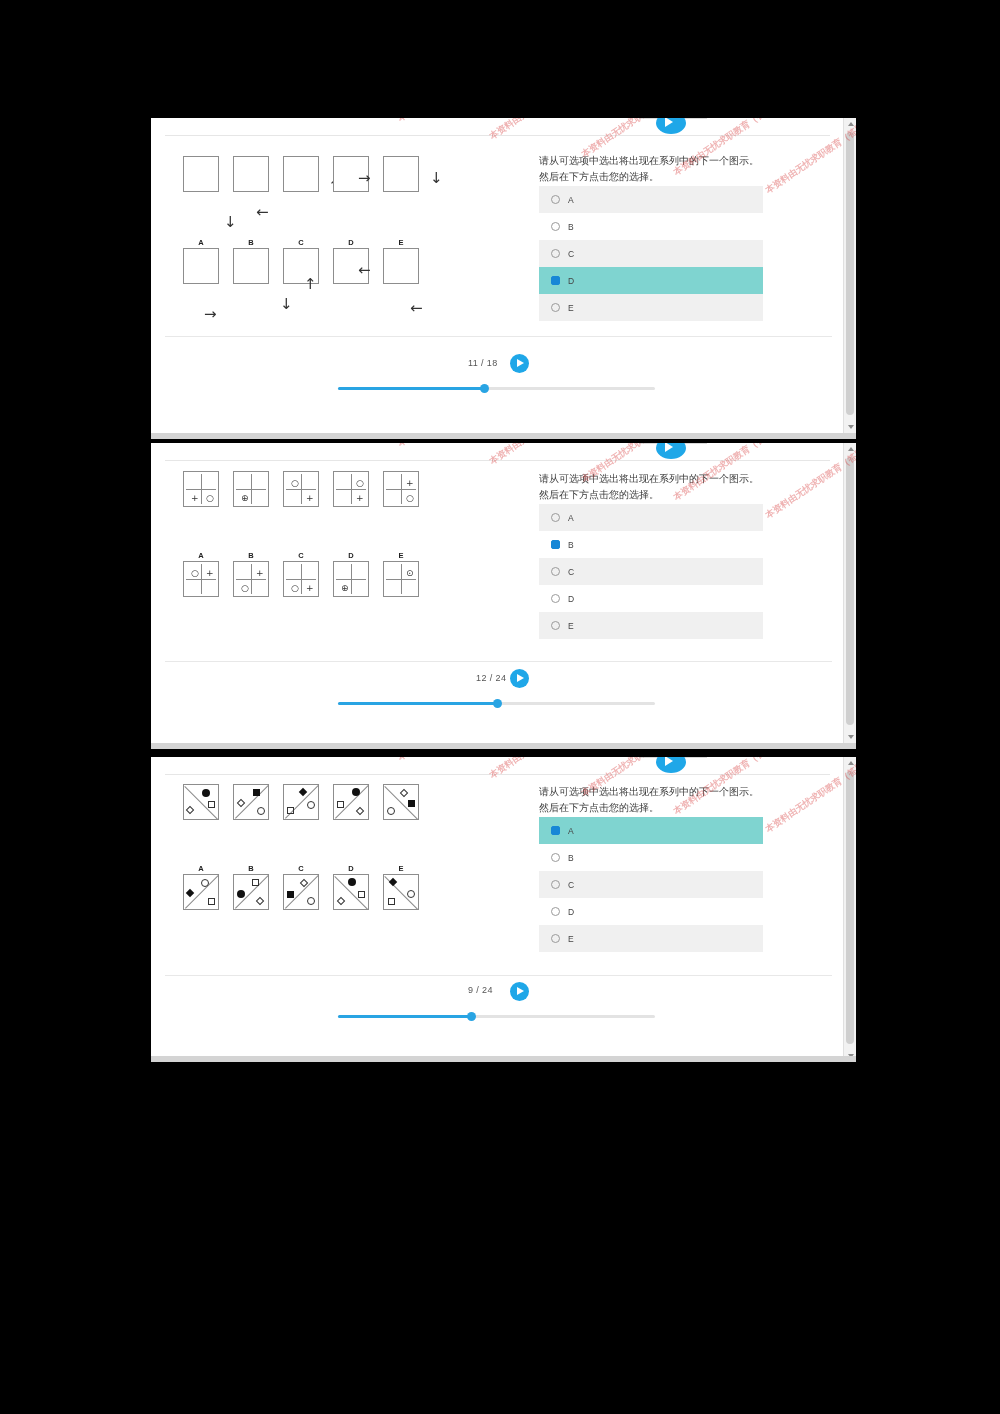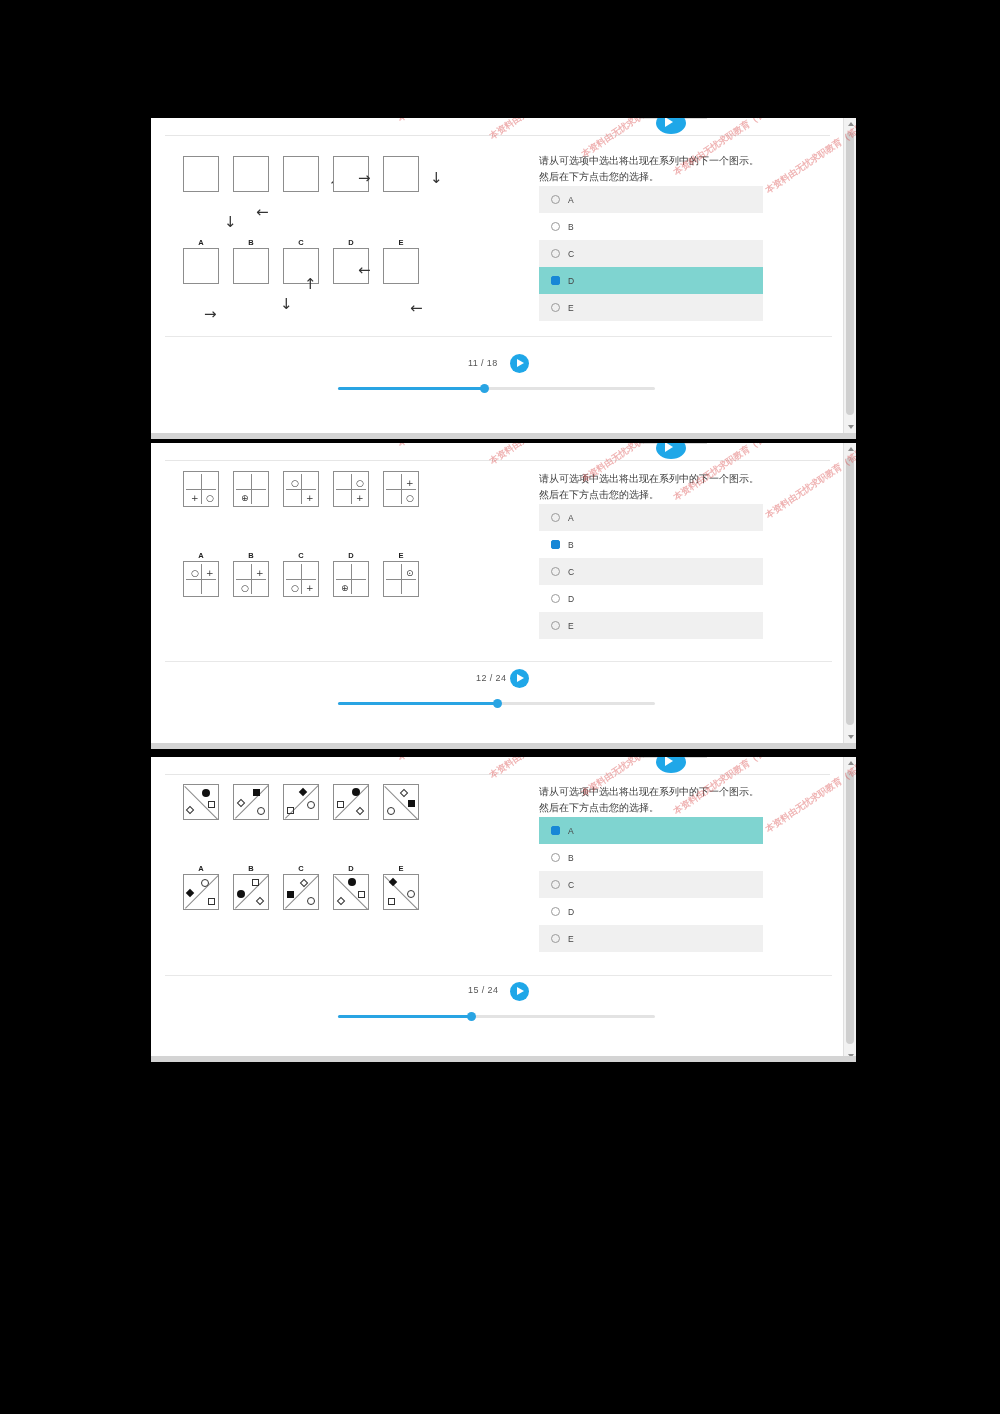--- a/index.html
+++ b/index.html
@@ -589,21 +589,21 @@
             <span class="radio"></span>
             <span class="opt-label">D</span>
           </div>
           <div class="opt">
             <span class="radio"></span>
             <span class="opt-label">E</span>
           </div>
         </div>
 
       <div class="divider" style="left:14px; top:218px; width:667px;"></div>
-      <div class="counter" style="left:317px; top:228px;">15 / 24</div>
+      <div class="counter" style="left:317px; top:228px;">9 / 24</div>
       <div class="playbtn" style="left:359px; top:225px;"></div>
       <div class="slider" style="left:187px; top:258px; width:317px;">
         <div class="slider-track"></div>
         <div class="slider-fill" id="p3-fill" style="width: 42%;"></div>
         <div class="slider-knob" id="p3-knob" style="left: calc(42% - 4px);"></div>
       </div>
 
       <div class="vscroll">
         <div class="vscroll-arrow up"></div>
         <div class="vscroll-thumb" style="top:14px; height:273px;"></div>

